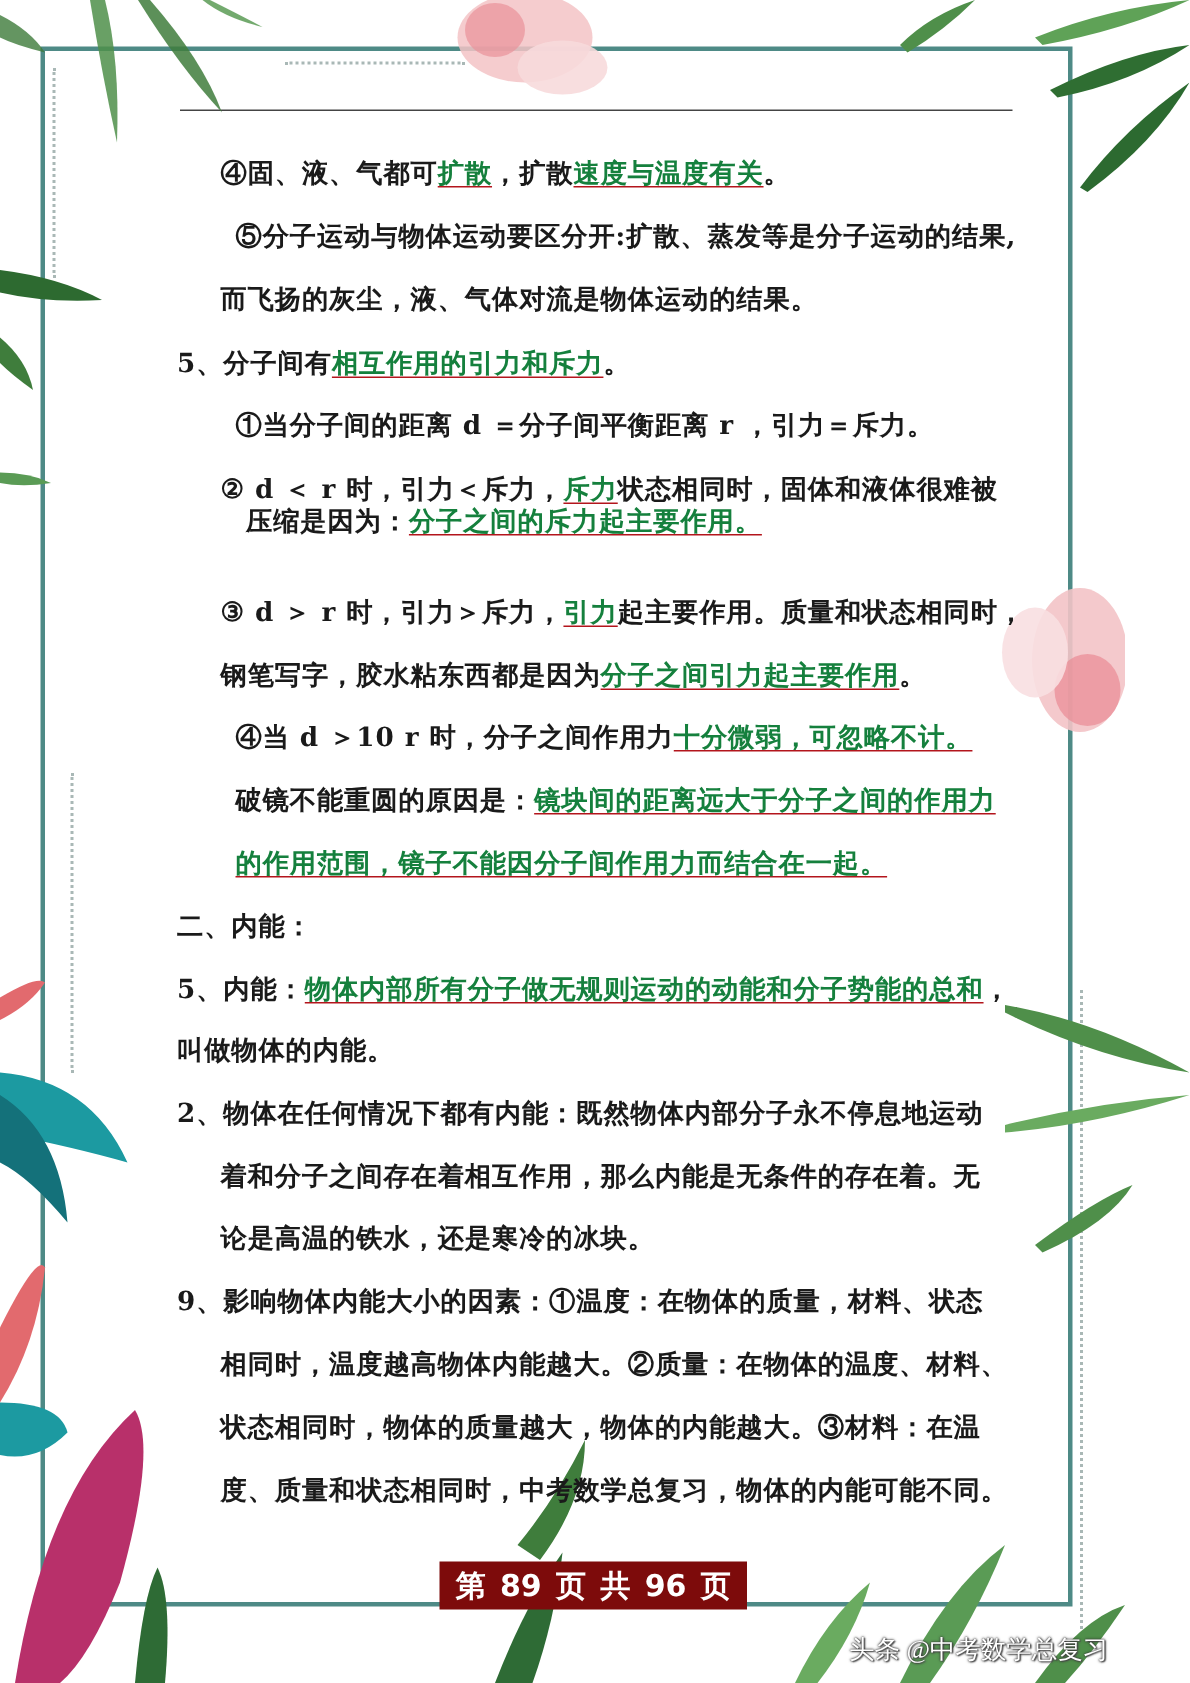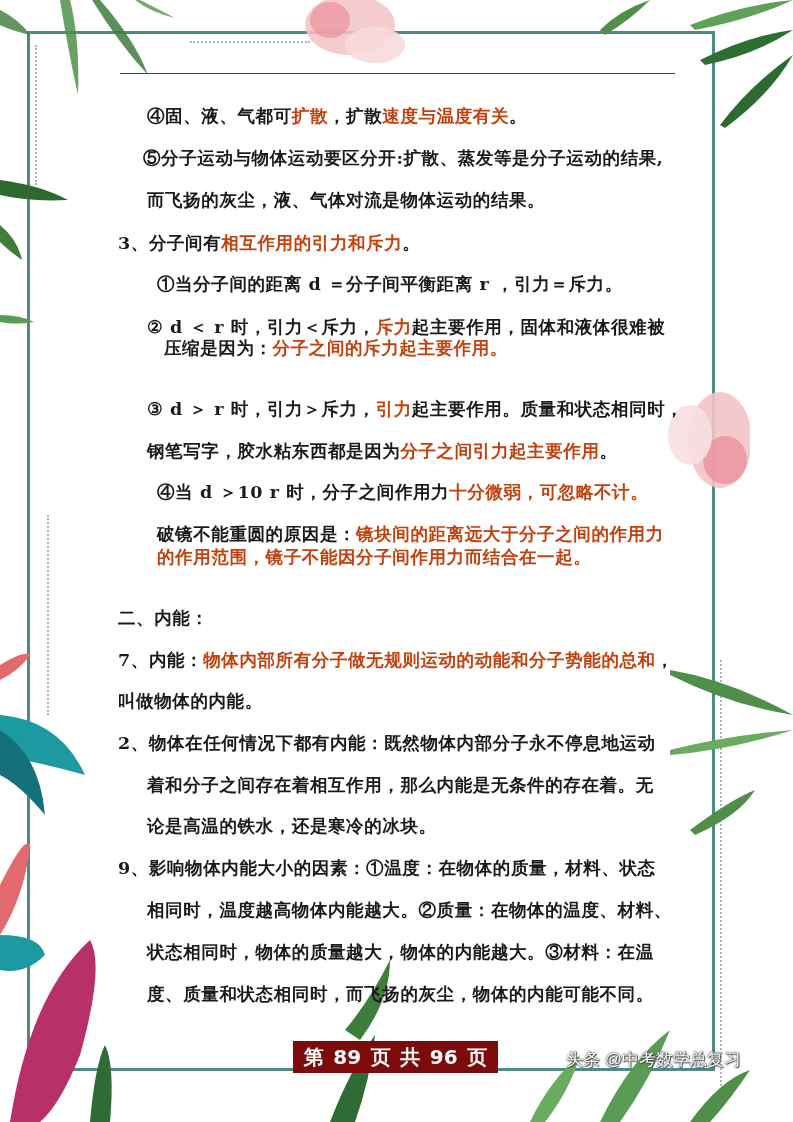--- a/index.html
+++ b/index.html
@@ -19,32 +19,32 @@
   .dots-right { position: absolute; left: 720px; top: 660px; height: 430px; border-left: 2px dotted #a9b8b6; }
   .header-rule { position: absolute; left: 120px; top: 73px; width: 555px; border-top: 1.5px solid #444; }
 
   .deco { position: absolute; pointer-events: none; }
 
   .content { position: absolute; left: 0; top: 0; width: 793px; }
   .line {
     position: absolute; font-size: 17.5px; line-height: 22px; white-space: nowrap;
     letter-spacing: 0.6px; font-weight: bold;
   }
-  .red { color: #c2410c; text-decoration-color: #b3151c; text-underline-offset: 3px; }
+  .red { color: #15803d; text-decoration: underline; text-decoration-color: #b3151c; text-underline-offset: 3px; }
 
   .page-indicator {
     position: absolute; left: 293px; top: 1041px; height: 32px; width: 205px;
     background: #7d0b0b; color: #fff; display: flex; align-items: center; justify-content: space-around;
     font-size: 20px; font-weight: bold; font-family: "DejaVu Sans", sans-serif;
     padding: 0 6px; box-sizing: border-box;
   }
   .page-indicator span { padding: 0 2px; }
   .watermark {
-    position: absolute; left: 566px; top: 1048px; font-size: 17px; color: #ffffff;
-    font-family: Liberation Sans, sans-serif;
+    position: absolute; left: 566px; top: 1088px; font-size: 17px; color: #ffffff;
+    font-family: Liberation Serif, serif;
     text-shadow: 0 0 2px #333, 0 0 1px #333, 1px 1px 1px #555;
   }
 </style>
 </head>
 <body>
 
 <div class="frame"></div>
 <div class="dots-top"></div>
 <div class="dots-left"></div>
 <div class="dots-left2"></div>
@@ -95,41 +95,41 @@
 <svg class="deco" style="left:330px;top:960px" width="463" height="162" viewBox="0 0 463 162">
   <path d="M0 162 Q20 110 45 75 Q40 120 25 162 Z" fill="#2e6b35"></path>
   <path d="M15 70 Q40 40 60 0 Q60 40 30 80 Z" fill="#3f7d3c"></path>
   <path d="M200 162 Q220 120 250 95 Q240 130 215 162 Z" fill="#6aab60"></path>
   <path d="M270 162 Q300 100 340 70 Q320 120 290 162 Z" fill="#5a9b55"></path>
   <path d="M360 162 Q390 120 420 110 Q400 140 380 162 Z" fill="#4f8f4a"></path>
 </svg>
 
 <div class="content">
   <div class="line" style="left:147px;top:105px"><span>④固、液、气都可</span><span class="red">扩散</span><span>，扩散</span><span class="red">速度与温度有关</span><span>。</span></div>
-  <div class="line" style="left:143px;top:147px"><span>⑤分子运动与物体运动要区分开:扩散、蒸发等是分子运动的结果,</span></div>
+  <div class="line" style="left:157px;top:147px"><span>⑤分子运动与物体运动要区分开:扩散、蒸发等是分子运动的结果,</span></div>
   <div class="line" style="left:147px;top:189px"><span>而飞扬的灰尘，液、气体对流是物体运动的结果。</span></div>
-  <div class="line" style="left:118px;top:232px"><span>3、分子间有</span><span class="red">相互作用的引力和斥力</span><span>。</span></div>
+  <div class="line" style="left:118px;top:232px"><span>5、分子间有</span><span class="red">相互作用的引力和斥力</span><span>。</span></div>
   <div class="line" style="left:157px;top:273px"><span>①当分子间的距离 d ＝分子间平衡距离  r ，引力＝斥力。</span></div>
-  <div class="line" style="left:147px;top:316px"><span>② d ＜ r 时，引力＜斥力，</span><span class="red">斥力</span><span>起主要作用，固体和液体很难被</span></div>
+  <div class="line" style="left:147px;top:316px"><span>② d ＜ r 时，引力＜斥力，</span><span class="red">斥力</span><span>状态相同时，固体和液体很难被</span></div>
   <div class="line" style="left:164px;top:337px"><span>压缩是因为：</span><span class="red">分子之间的斥力起主要作用。</span></div>
   <div class="line" style="left:147px;top:398px"><span>③ d ＞ r 时，引力＞斥力，</span><span class="red">引力</span><span>起主要作用。质量和状态相同时，</span></div>
   <div class="line" style="left:147px;top:440px"><span>钢笔写字，胶水粘东西都是因为</span><span class="red">分子之间引力起主要作用</span><span>。</span></div>
   <div class="line" style="left:157px;top:481px"><span>④当 d ＞10 r 时，分子之间作用力</span><span class="red">十分微弱，可忽略不计。</span></div>
   <div class="line" style="left:157px;top:523px"><span>破镜不能重圆的原因是：</span><span class="red">镜块间的距离远大于分子之间的作用力</span></div>
-  <div class="line" style="left:157px;top:546px"><span class="red">的作用范围，镜子不能因分子间作用力而结合在一起。</span></div>
+  <div class="line" style="left:157px;top:565px"><span class="red">的作用范围，镜子不能因分子间作用力而结合在一起。</span></div>
   <div class="line" style="left:118px;top:607px"><span>二、内能：</span></div>
-  <div class="line" style="left:118px;top:649px"><span>7、内能：</span><span class="red">物体内部所有分子做无规则运动的动能和分子势能的总和</span><span>，</span></div>
+  <div class="line" style="left:118px;top:649px"><span>5、内能：</span><span class="red">物体内部所有分子做无规则运动的动能和分子势能的总和</span><span>，</span></div>
   <div class="line" style="left:118px;top:690px"><span>叫做物体的内能。</span></div>
   <div class="line" style="left:118px;top:732px"><span>2、物体在任何情况下都有内能：既然物体内部分子永不停息地运动</span></div>
   <div class="line" style="left:147px;top:774px"><span>着和分子之间存在着相互作用，那么内能是无条件的存在着。无</span></div>
   <div class="line" style="left:147px;top:815px"><span>论是高温的铁水，还是寒冷的冰块。</span></div>
   <div class="line" style="left:118px;top:857px"><span>9、影响物体内能大小的因素：①温度：在物体的质量，材料、状态</span></div>
   <div class="line" style="left:147px;top:899px"><span>相同时，温度越高物体内能越大。②质量：在物体的温度、材料、</span></div>
   <div class="line" style="left:147px;top:941px"><span>状态相同时，物体的质量越大，物体的内能越大。③材料：在温</span></div>
-  <div class="line" style="left:147px;top:983px"><span>度、质量和状态相同时，而飞扬的灰尘，物体的内能可能不同。</span></div>
+  <div class="line" style="left:147px;top:983px"><span>度、质量和状态相同时，中考数学总复习，物体的内能可能不同。</span></div>
 </div>
 
 <div class="page-indicator">
   <span>第</span>
   <span>89</span>
   <span>页</span>
   <span>共</span>
   <span>96</span>
   <span>页</span>
 </div>

